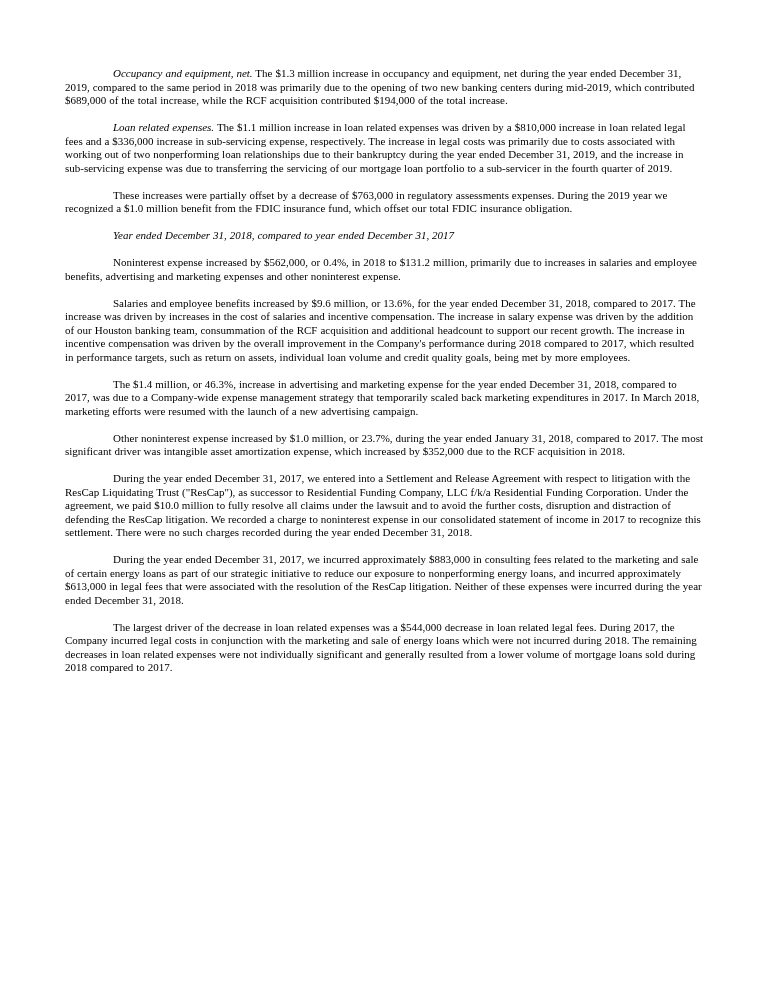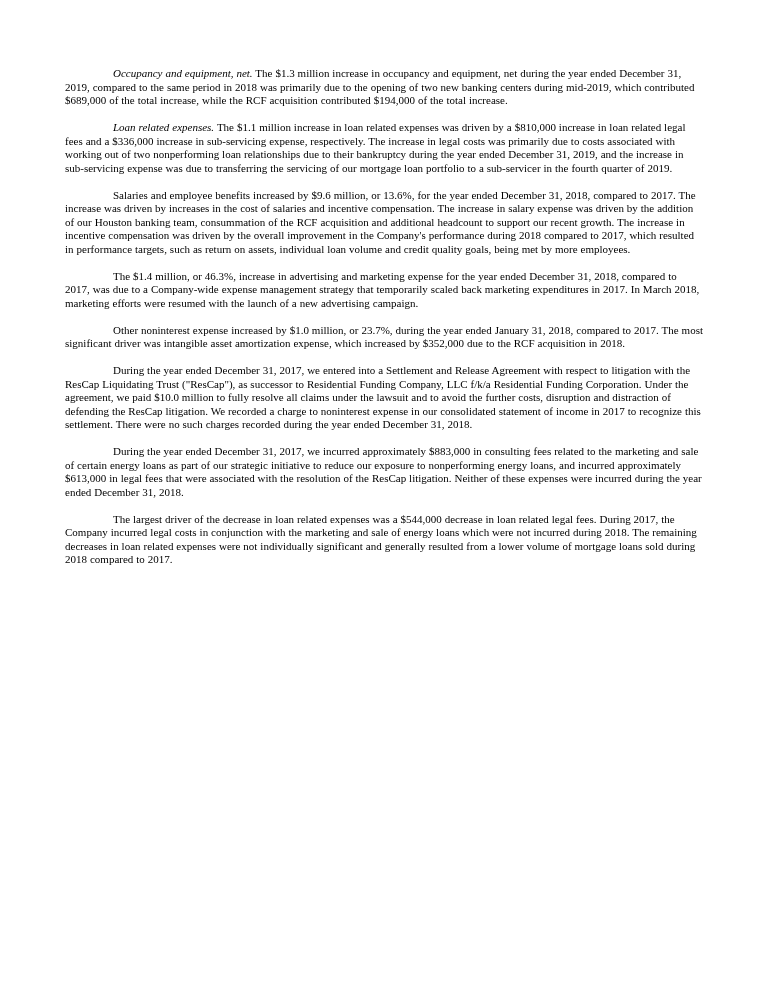--- a/index.html
+++ b/index.html
@@ -46,20 +46,23 @@
     line-height: 13.5px;
   }
 </style>
 </head>
 <body>
 
 <div class="page">
   <div class="content" id="paragraph-container">
       <p><span class="italic-lead">Occupancy and equipment, net.</span> <span>The $1.3 million increase in occupancy and equipment, net during the year ended December 31, 2019, compared to the same period in 2018 was primarily due to the opening of two new banking centers during mid-2019, which contributed $689,000 of the total increase, while the RCF acquisition contributed $194,000 of the total increase.</span></p>
       <p><span class="italic-lead">Loan related expenses.</span> <span>The $1.1 million increase in loan related expenses was driven by a $810,000 increase in loan related legal fees and a $336,000 increase in sub-servicing expense, respectively. The increase in legal costs was primarily due to costs associated with working out of two nonperforming loan relationships due to their bankruptcy during the year ended December 31, 2019, and the increase in sub-servicing expense was due to transferring the servicing of our mortgage loan portfolio to a sub-servicer in the fourth quarter of 2019.</span></p>
+      <p>These increases were partially offset by a decrease of $763,000 in regulatory assessments expenses. During the 2019 year we recognized a $1.0 million benefit from the FDIC insurance fund, which offset our total FDIC insurance obligation.</p>
+      <p class="section-heading">Year ended December 31, 2018, compared to year ended December 31, 2017</p>
+      <p>Noninterest expense increased by $562,000, or 0.4%, in 2018 to $131.2 million, primarily due to increases in salaries and employee benefits, advertising and marketing expenses and other noninterest expense.</p>
       <p>Salaries and employee benefits increased by $9.6 million, or 13.6%, for the year ended December 31, 2018, compared to 2017. The increase was driven by increases in the cost of salaries and incentive compensation. The increase in salary expense was driven by the addition of our Houston banking team, consummation of the RCF acquisition and additional headcount to support our recent growth. The increase in incentive compensation was driven by the overall improvement in the Company's performance during 2018 compared to 2017, which resulted in performance targets, such as return on assets, individual loan volume and credit quality goals, being met by more employees.</p>
       <p>The $1.4 million, or 46.3%, increase in advertising and marketing expense for the year ended December 31, 2018, compared to 2017, was due to a Company-wide expense management strategy that temporarily scaled back marketing expenditures in 2017. In March 2018, marketing efforts were resumed with the launch of a new advertising campaign.</p>
       <p>Other noninterest expense increased by $1.0 million, or 23.7%, during the year ended January 31, 2018, compared to 2017. The most significant driver was intangible asset amortization expense, which increased by $352,000 due to the RCF acquisition in 2018.</p>
       <p>During the year ended December 31, 2017, we entered into a Settlement and Release Agreement with respect to litigation with the ResCap Liquidating Trust ("ResCap"), as successor to Residential Funding Company, LLC f/k/a Residential Funding Corporation. Under the agreement, we paid $10.0 million to fully resolve all claims under the lawsuit and to avoid the further costs, disruption and distraction of defending the ResCap litigation. We recorded a charge to noninterest expense in our consolidated statement of income in 2017 to recognize this settlement. There were no such charges recorded during the year ended December 31, 2018.</p>
       <p>During the year ended December 31, 2017, we incurred approximately $883,000 in consulting fees related to the marketing and sale of certain energy loans as part of our strategic initiative to reduce our exposure to nonperforming energy loans, and incurred approximately $613,000 in legal fees that were associated with the resolution of the ResCap litigation. Neither of these expenses were incurred during the year ended December 31, 2018.</p>
       <p>The largest driver of the decrease in loan related expenses was a $544,000 decrease in loan related legal fees. During 2017, the Company incurred legal costs in conjunction with the marketing and sale of energy loans which were not incurred during 2018. The remaining decreases in loan related expenses were not individually significant and generally resulted from a lower volume of mortgage loans sold during 2018 compared to 2017.</p>
     </div>
 </div>
 
 </body></html>

